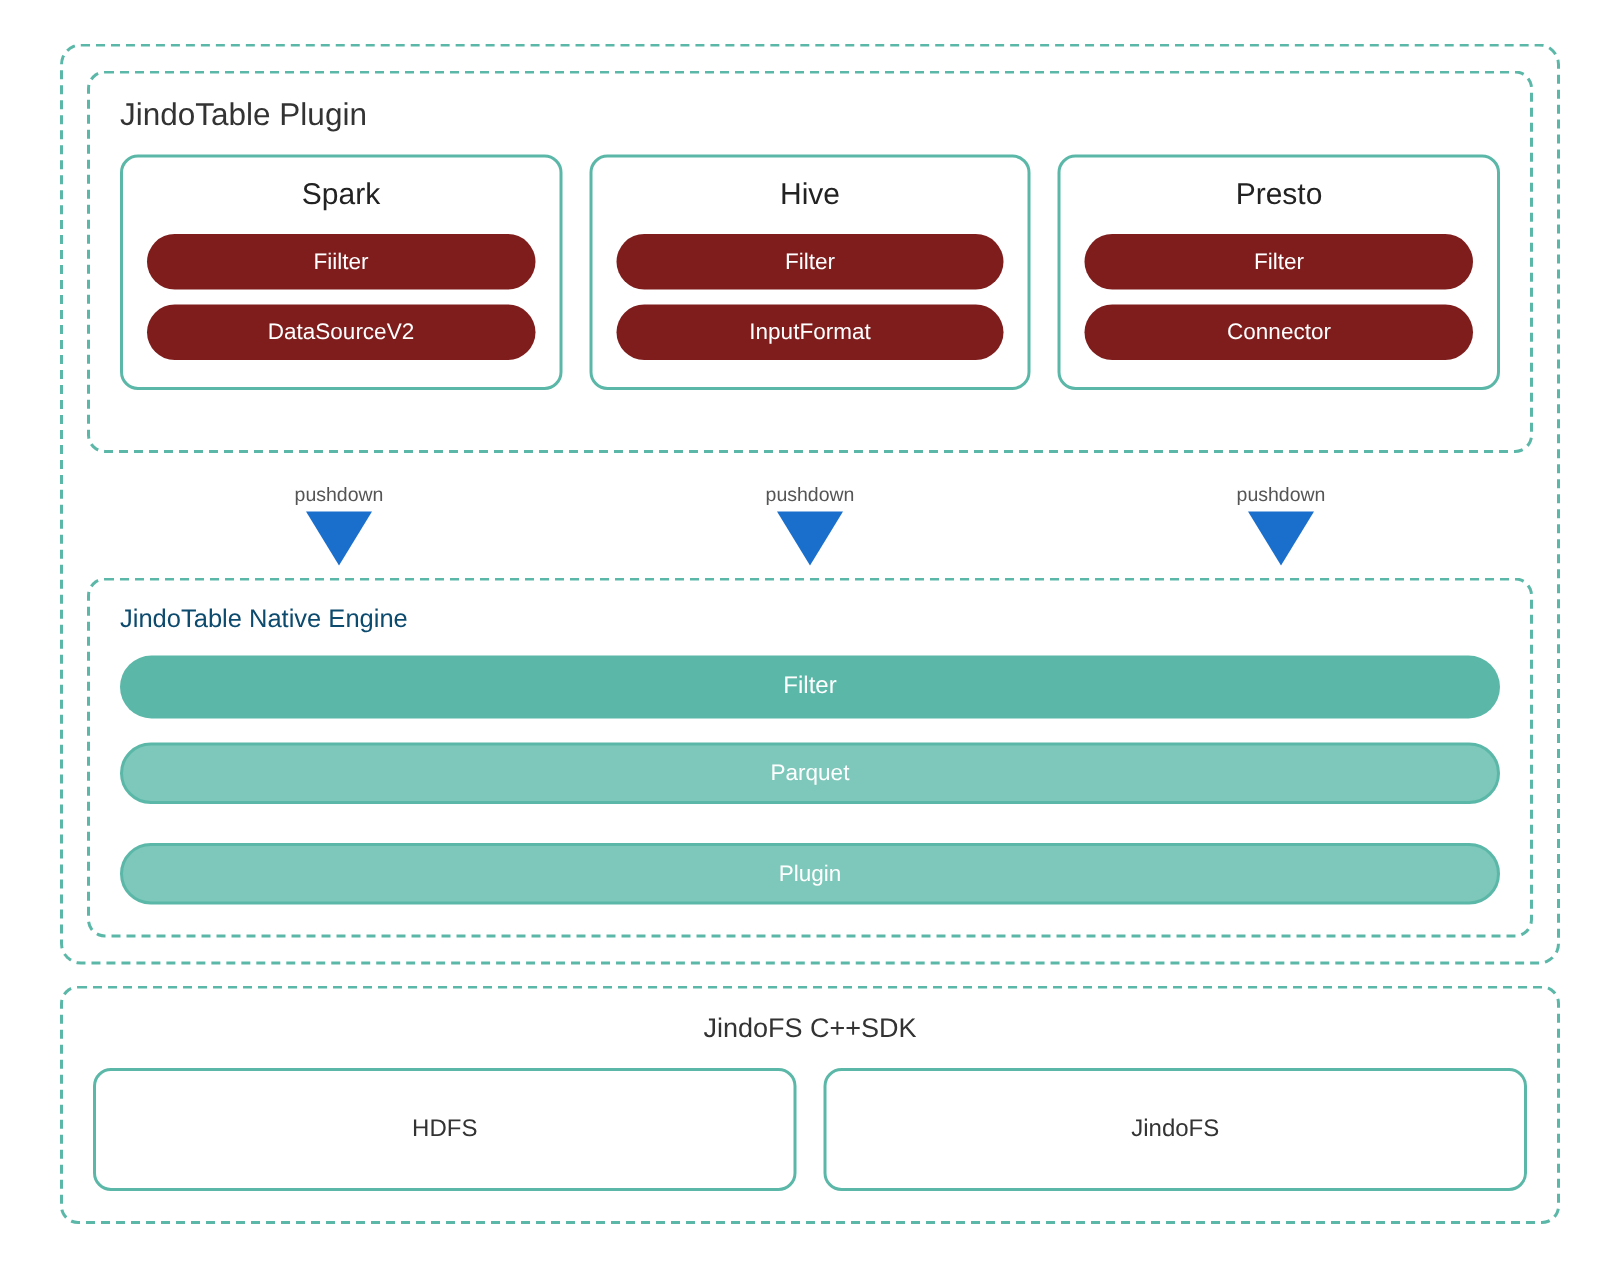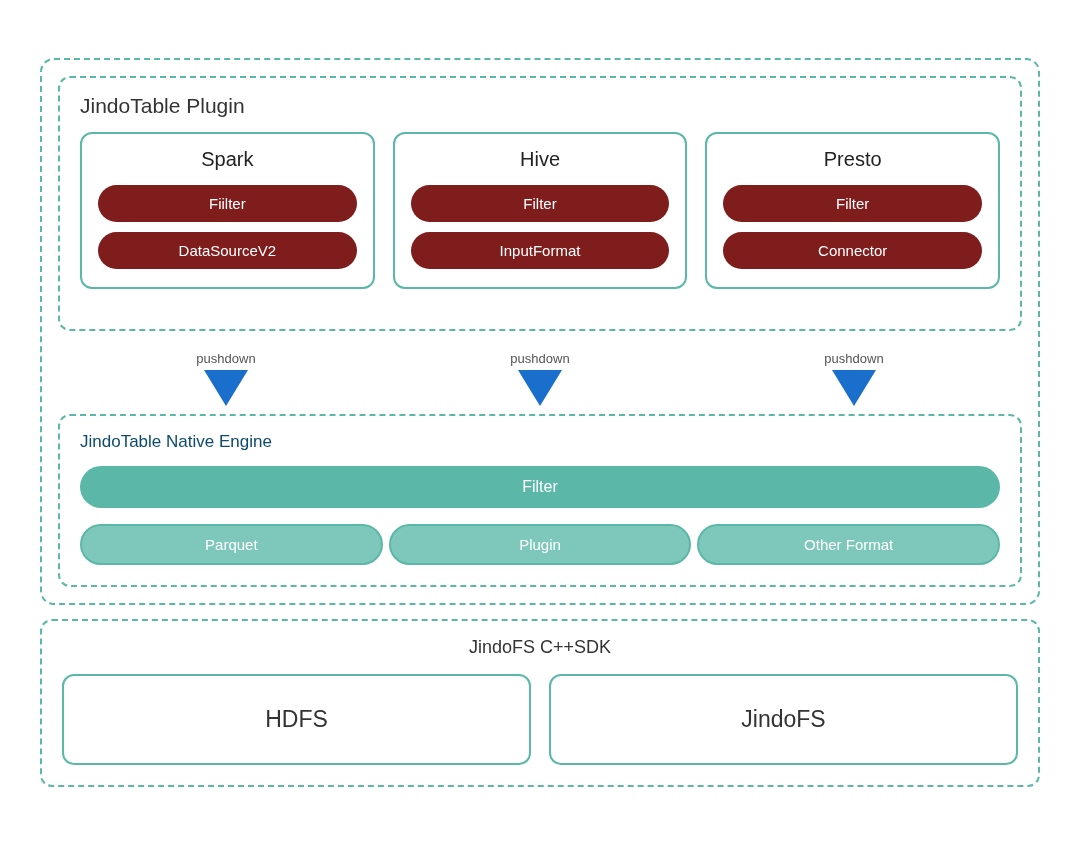--- a/index.html
+++ b/index.html
@@ -120,21 +120,22 @@
       border-radius: 24px;
       padding: 12px;
       text-align: center;
       font-size: 16px;
       margin-bottom: 16px;
       width: 100%;
     }
 
     .format-row {
       display: flex;
-      gap: 6px;
+      gap: 26px;
+      flex-direction: column;
     }
 
     .format-btn {
       flex: 1;
       background: #7dc8ba;
       color: #fff;
       border: 2px solid #5bb8a8;
       border-radius: 24px;
       padding: 10px 16px;
       text-align: center;
@@ -161,21 +162,21 @@
       display: flex;
       gap: 18px;
     }
 
     .sdk-box {
       flex: 1;
       border: 2px solid #5bb8a8;
       border-radius: 12px;
       padding: 30px 16px;
       text-align: center;
-      font-size: 23px;
+      font-size: 16px;
       color: #333;
       background: #fff;
     }
 
     
     .outer-wrapper {
       border: 2px dashed #5bb8a8;
       border-radius: 14px;
       padding: 16px;
       margin-bottom: 14px;
@@ -229,21 +230,20 @@
         <div class="arrow-down"></div>
       </div>
     </div>
 
     <div class="native-section">
       <div class="native-label">JindoTable Native Engine</div>
       <div class="filter-bar">Filter</div>
       <div class="format-row">
         <div class="format-btn">Parquet</div>
         <div class="format-btn">Plugin</div>
-        <div class="format-btn">Other Format</div>
       </div>
     </div>
 
   </div>
 
   <div class="sdk-section">
     <div class="sdk-label">JindoFS C++SDK</div>
     <div class="sdk-row">
       <div class="sdk-box">HDFS</div>
       <div class="sdk-box">JindoFS</div>

